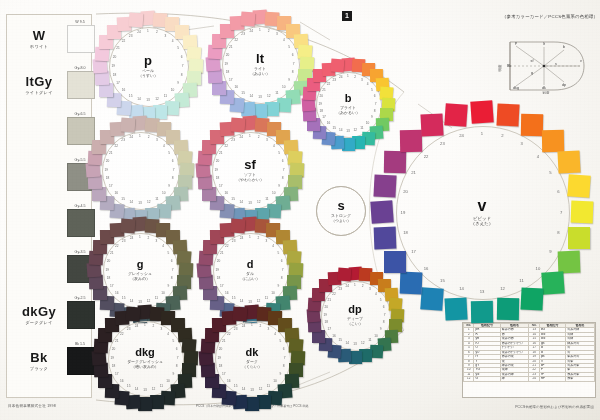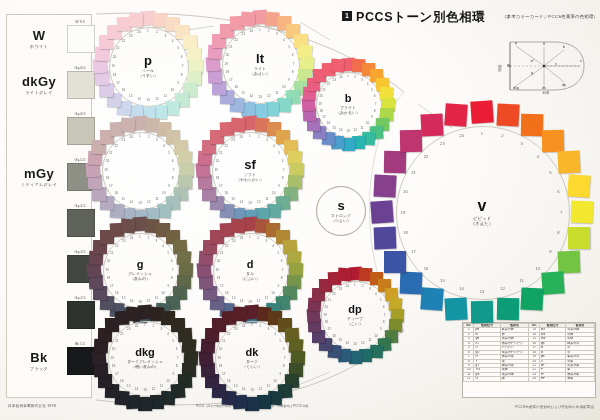--- a/index.html
+++ b/index.html
@@ -84,21 +84,20 @@
     <path d="M 96 400 C 240 416, 336 392, 404 330" fill="none" stroke="#b9b3a6" stroke-width="0.7"></path>
     <path d="M 404 92 C 360 140, 356 268, 404 330" fill="none" stroke="#cfc9bd" stroke-width="0.6"></path>
     <path d="M 186 30 L 214 26" stroke="#c0bab0" stroke-width="0.6" fill="none"></path>
     <path d="M 300 22 L 330 40" stroke="#c0bab0" stroke-width="0.6" fill="none"></path>
     <path d="M 296 386 L 330 372" stroke="#c0bab0" stroke-width="0.6" fill="none"></path>
     <path d="M 418 104 L 452 128" stroke="#c0bab0" stroke-width="0.6" fill="none"></path>
   </svg>
 
   <div id="title-wrap" class="abs">
     <div id="title-sq">1</div>
-    <div id="title-main">PCCSトーン別色相環</div>
     <div id="title-sub">（参考カラーカード／PCCS色票系の色相環）</div>
   </div>
 
   <div id="schematic" class="abs">
     <svg width="96" height="56" viewBox="0 0 96 56">
       <path d="M14 4 L58 4 C80 4, 88 16, 88 28 C88 40, 80 52, 58 52 L14 52 Z" fill="none" stroke="#8d8880" stroke-width="0.7"></path>
       <line x1="14" y1="4" x2="14" y2="52" stroke="#8d8880" stroke-width="0.7"></line>
       <line x1="14" y1="28" x2="86" y2="28" stroke="#8d8880" stroke-width="0.5" stroke-dasharray="2 2"></line>
       <g stroke="#8d8880" stroke-width="0.5">
         <line x1="48" y1="28" x2="20" y2="8"></line>
@@ -129,37 +128,37 @@
   </div>
 
   <div id="achro-panel" class="abs">
       <div class="achro-label" style="top: 14px;">
         <div class="sym">W</div>
         <div class="jp">ホワイト</div>
       </div>
       <div class="achro-code" style="top: 5px;">W 9.5</div>
       <div class="achro-chip" title="W 9.5" style="top: 10px; background: rgb(253, 253, 251);"></div>
       <div class="achro-label" style="top: 60px;">
-        <div class="sym">dkGy</div>
+        <div class="sym">ltGy</div>
         <div class="jp">ライトグレイ</div>
       </div>
       <div class="achro-code" style="top: 51px;">Gy-8.0</div>
       <div class="achro-chip" title="Gy-8.0" style="top: 56px; background: rgb(228, 226, 214);"></div>
       <div class="achro-code" style="top: 97px;">Gy-6.5</div>
       <div class="achro-chip" title="Gy-6.5" style="top: 102px; background: rgb(201, 199, 184);"></div>
-      <div class="achro-label" style="top: 152px;">
-        <div class="sym">mGy</div>
-        <div class="jp">ミディアムグレイ</div>
-      </div>
       <div class="achro-code" style="top: 143px;">Gy-5.5</div>
       <div class="achro-chip" title="Gy-5.5" style="top: 148px; background: rgb(143, 144, 134);"></div>
       <div class="achro-code" style="top: 189px;">Gy-4.5</div>
       <div class="achro-chip" title="Gy-4.5" style="top: 194px; background: rgb(95, 99, 89);"></div>
       <div class="achro-code" style="top: 235px;">Gy-3.5</div>
       <div class="achro-chip" title="Gy-3.5" style="top: 240px; background: rgb(67, 71, 65);"></div>
+      <div class="achro-label" style="top: 290px;">
+        <div class="sym">dkGy</div>
+        <div class="jp">ダークグレイ</div>
+      </div>
       <div class="achro-code" style="top: 281px;">Gy-2.5</div>
       <div class="achro-chip" title="Gy-2.5" style="top: 286px; background: rgb(46, 51, 47);"></div>
       <div class="achro-label" style="top: 336px;">
         <div class="sym">Bk</div>
         <div class="jp">ブラック</div>
       </div>
       <div class="achro-code" style="top: 327px;">Bk 1.5</div>
       <div class="achro-chip" title="Bk 1.5" style="top: 332px; background: rgb(24, 25, 26);"></div>
     </div>
 

